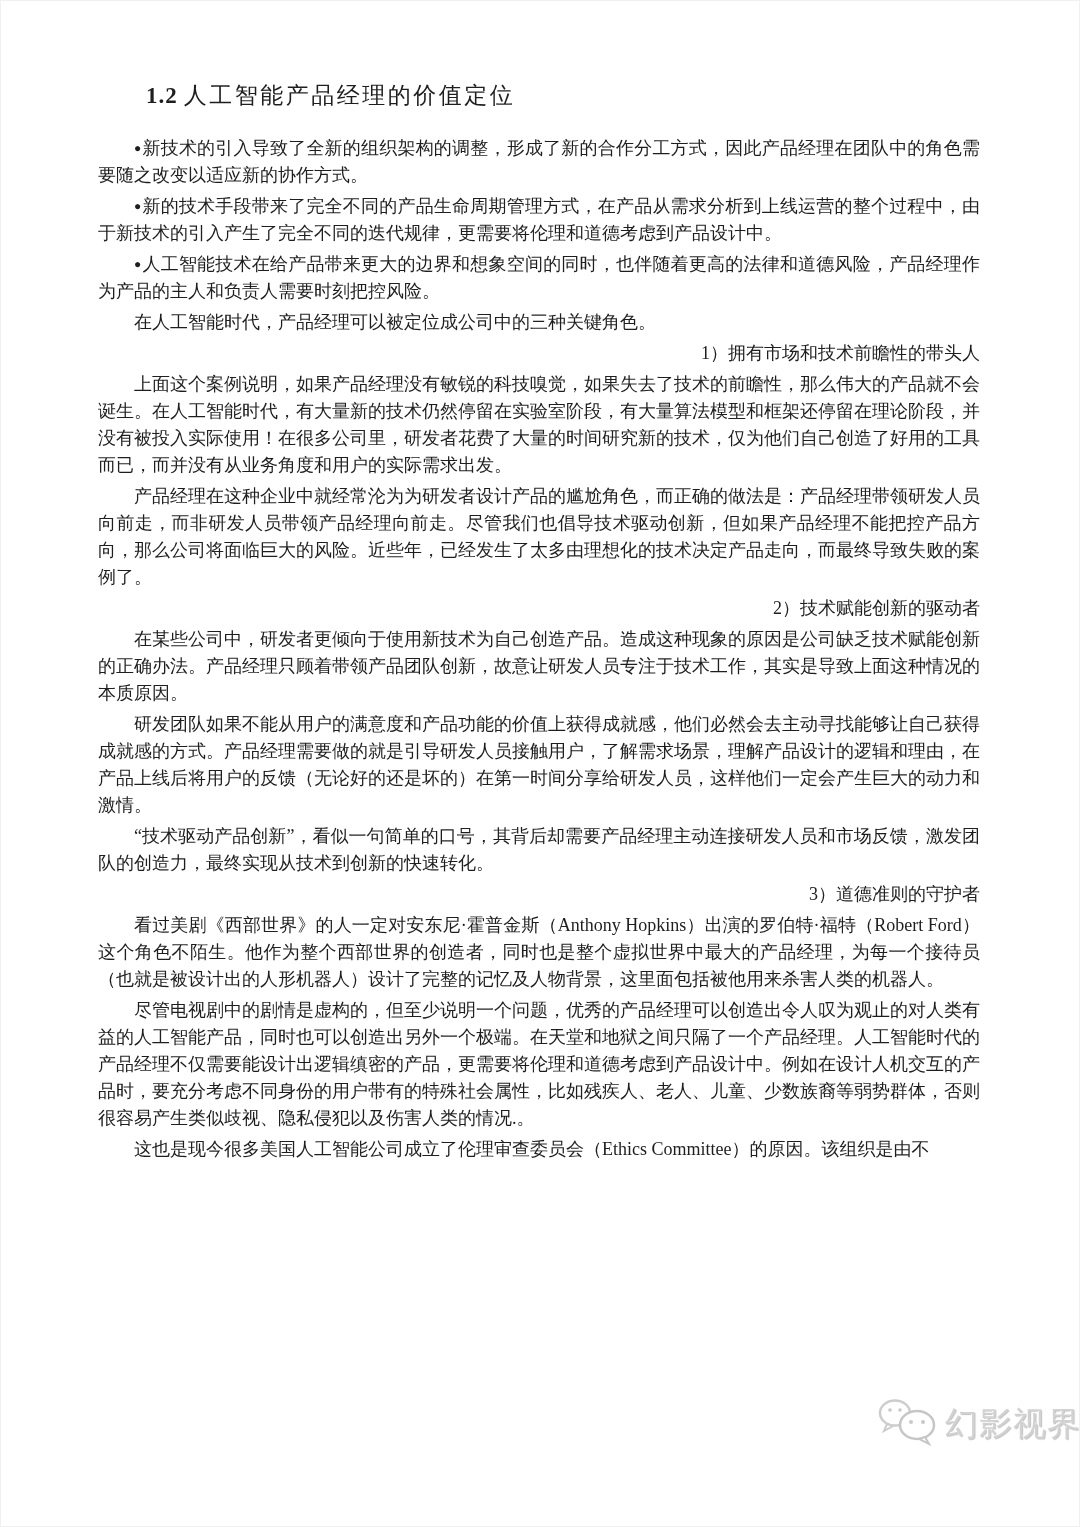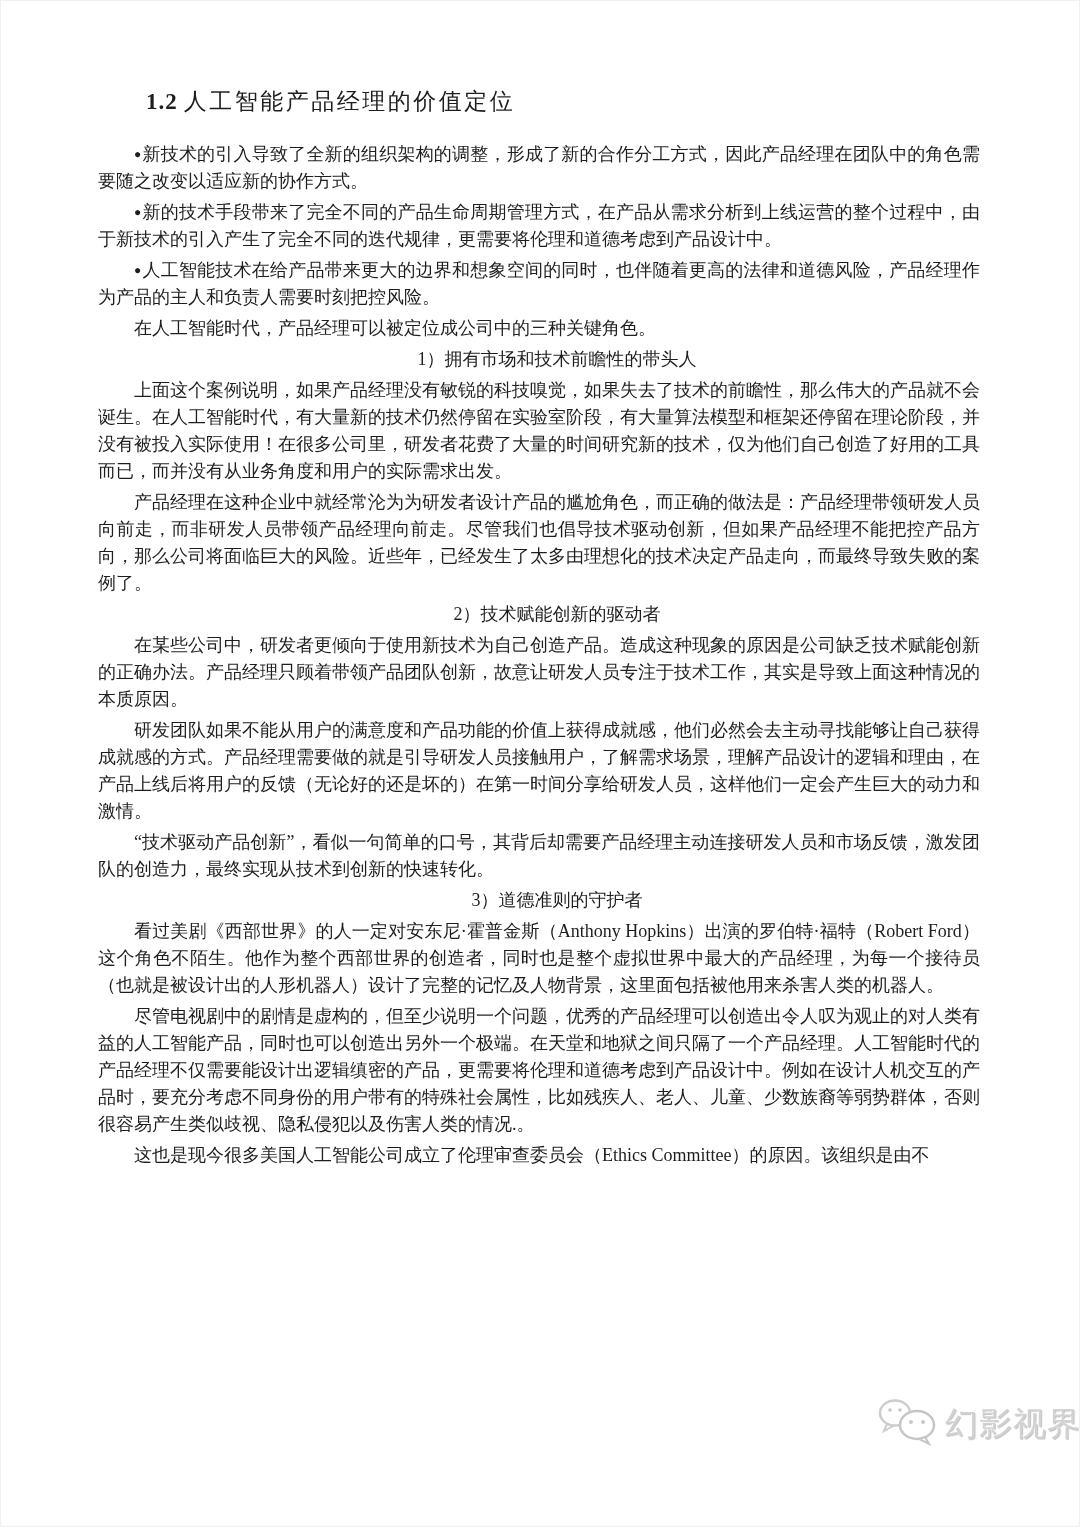--- a/index.html
+++ b/index.html
@@ -8,42 +8,42 @@
     width:1080px;height:1527px;
     background:#ffffff;
     overflow:hidden;
     font-family:"Liberation Serif","DejaVu Serif",serif;
     color:#1e1e1e;
     box-sizing:border-box;
     border:1px solid #f0f0f0;
   }
   .content{
     position:absolute;
-    left:97px;top:86px;
+    left:97px;top:80px;
     width:882px;
     font-family:Liberation Serif, serif;
   }
   .doc-title{
     margin:0 0 24px 48px;
     font-size:23px;
     line-height:30px;
     font-weight:normal;
     white-space:nowrap;
   }
   .doc-title .num{font-weight:bold;letter-spacing:1px;padding-right:6px;}
   .doc-title .ttl{letter-spacing:2.5px;}
   .para,.subhead{
     margin:0 0 4px 0;
     font-size:18px;
     line-height:27px;
     text-align:justify;
     text-indent:2em;
     text-justify:inter-ideograph;
   }
-  .subhead{text-align:center;}
+  .subhead{text-align:right;}
   .bullet{
     font-size:12px;
     vertical-align:2px;
     padding-right:1px;
   }
   .watermark{
     position:absolute;
     left:876px;top:1396px;
     display:flex;align-items:center;
     color:#cfcfcf;

